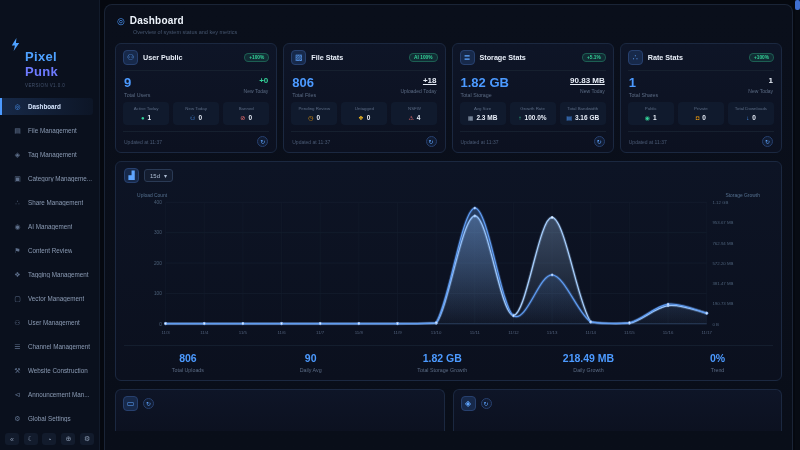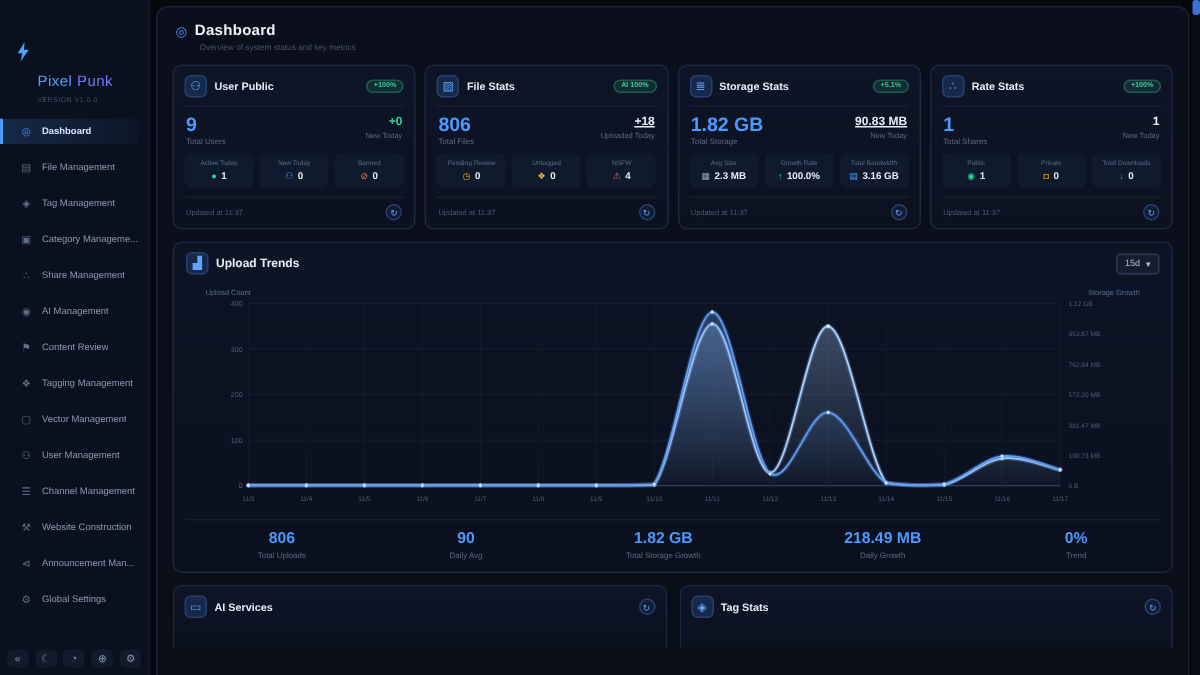--- a/index.html
+++ b/index.html
@@ -3,21 +3,21 @@
 <meta charset="utf-8">
 <style>
   * { margin:0; padding:0; box-sizing:border-box; }
   html,body { width:800px; height:450px; overflow:hidden; background:#05080f;
     font-family:"Liberation Sans", sans-serif; color:#dfe8f5; }
   
   .sidebar { position:absolute; left:0; top:0; width:100px; height:450px;
     background:#0a101d; border-right:1px solid #121b2b; z-index:2; }
   .logo { display:flex; align-items:center; gap:4px; padding:9px 8px 4px 10px; }
   .logo-bolt { width:11px; height:13px; flex:0 0 auto; }
-  .logo-name { font-size:10px; font-weight:normal; letter-spacing:.3px;margin-top:40px; }
+  .logo-name { font-size:13px; font-weight:bold; letter-spacing:.3px;margin-top:40px; }
   .logo-name .p1 { color:#4ea1ff; } .logo-name .p2 { color:#6e7bff; }
   .logo-ver { font-size:4.5px; color:#44536e; padding-left:25px; letter-spacing:.4px; }
   .nav { margin-top:10px; display:flex; flex-direction:column; gap:7px; }
   .nav-item { display:flex; align-items:center; gap:6px; height:17px; padding-left:11px;
     cursor:pointer; border-left:2px solid transparent; }
   .nav-item .nav-ico { font-size:7px; color:#5d6e8a; width:9px; text-align:center; }
   .nav-item .nav-label { font-size:6.3px; color:#8b9bb4; white-space:nowrap; overflow:hidden; }
   .nav-item.active { background:linear-gradient(90deg, rgba(46,86,148,.35), rgba(46,86,148,.08));
     border-left:2px solid #4c9aff; border-radius:0 3px 3px 0; margin-right:6px; }
   .nav-item.active .nav-label { color:#d6e6ff; font-weight:bold; }
@@ -351,21 +351,20 @@
         <div class="card-foot">
           <span class="updated">Updated at 11:37</span>
           <span class="refresh">↻</span>
         </div>
       </div>
     </section>
 
   <section class="trends">
     <div class="trends-head">
       <span class="card-ico">▟</span>
-      <span class="trends-title">Upload Trends</span>
       <span class="range-select">
         <span>15d</span>
         <span>▾</span>
       </span>
     </div>
     <div class="chart-wrap" id="chart"><svg viewBox="0 0 660 158" width="100%" height="150">
           <defs>
             <linearGradient id="grad0" x1="0" y1="0" x2="0" y2="1">
               <stop offset="0%" stop-color="#a9d1ff" stop-opacity="0.3"></stop>
               <stop offset="100%" stop-color="#a9d1ff" stop-opacity="0.02"></stop>
@@ -483,28 +482,26 @@
           <div class="sum-val">0%</div>
           <div class="sum-label">Trend</div>
         </div>
       </div>
   </section>
 
   <section class="bottom" id="bottom">
       <div class="panel">
         <div class="panel-head">
           <span class="card-ico">▭</span>
-          <span class="panel-title">AI Services</span>
           <span class="refresh">↻</span>
         </div>
       </div>
       <div class="panel">
         <div class="panel-head">
           <span class="card-ico">◈</span>
-          <span class="panel-title">Tag Stats</span>
           <span class="refresh">↻</span>
         </div>
       </div>
     </section>
 </main>
 
 <div class="scrollbar">
   <div class="scroll-thumb"></div>
 </div>
 

